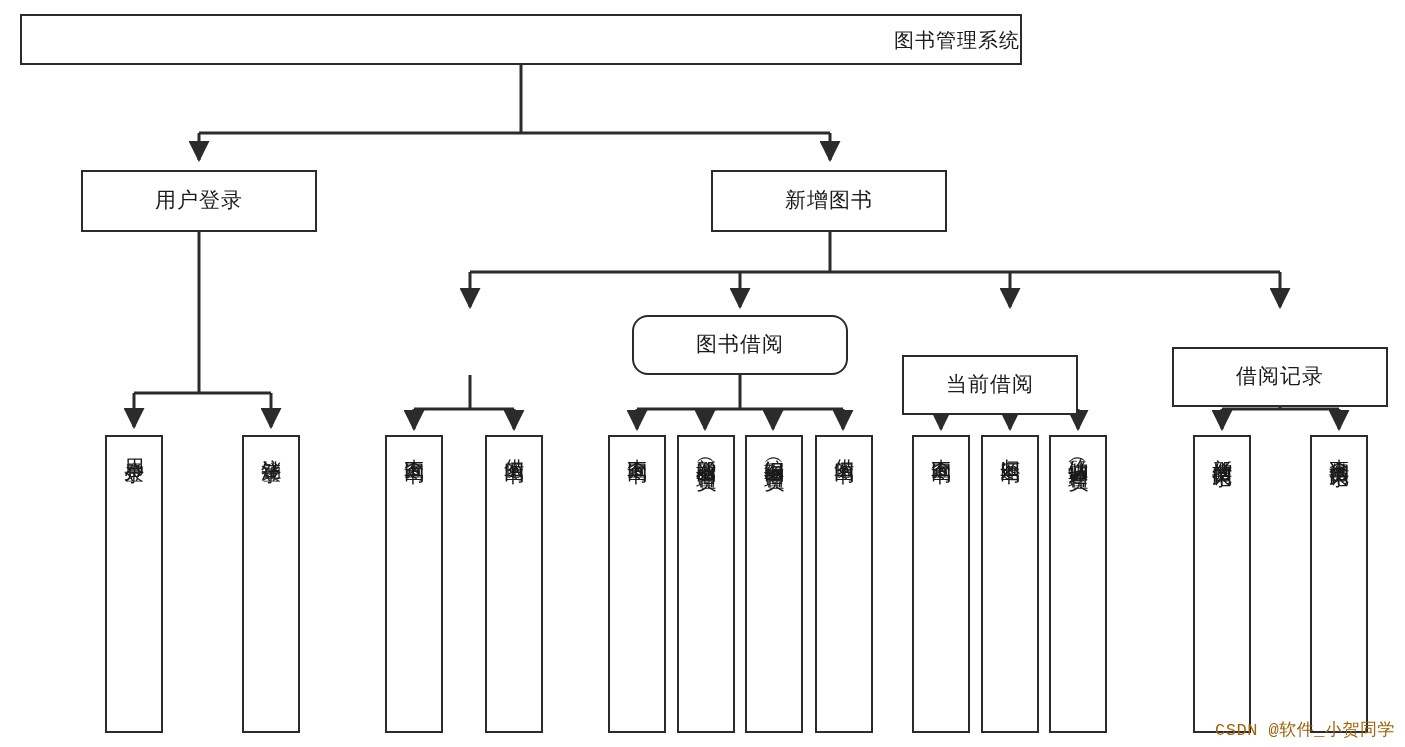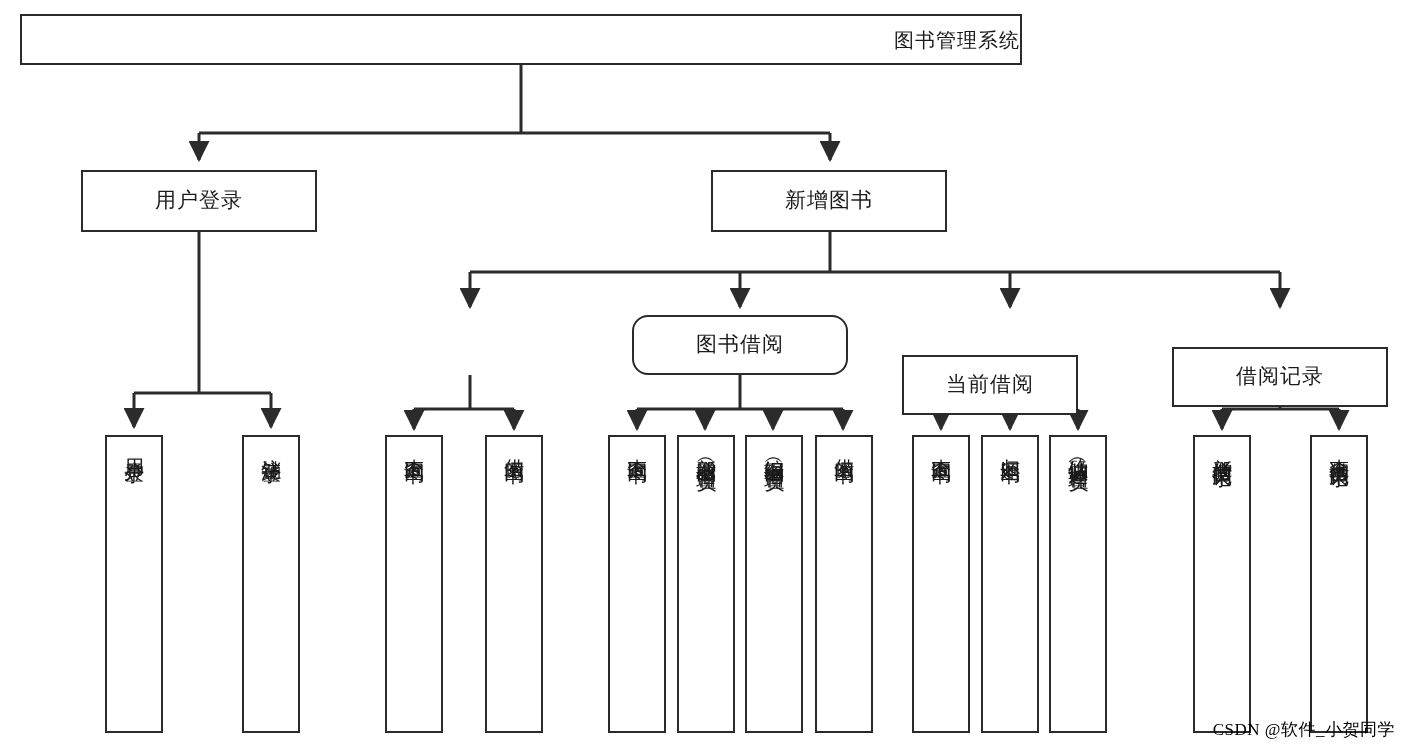--- a/index.html
+++ b/index.html
@@ -61,24 +61,24 @@
   }
   .centered-leaf {
     align-items: center;
     padding-top: 0;
   }
   .watermark {
     position: absolute;
     right: 10px;
     bottom: 6px;
     font-size: 17px;
-    color: #000000;
+    color: #a16207;
     letter-spacing: 0.5px;
     white-space: nowrap;
-    font-family: Liberation Serif, serif;
+    font-family: Liberation Mono, monospace;
   }
 </style>
 </head>
 <body>
 
 <div id="canvas">
 
   <svg id="wires" viewBox="0 0 1405 747" xmlns="http://www.w3.org/2000/svg">
     <defs>
       <marker id="arrow" viewBox="0 0 10 10" refX="9" refY="5" markerWidth="7" markerHeight="7" orient="auto-start-reverse">

